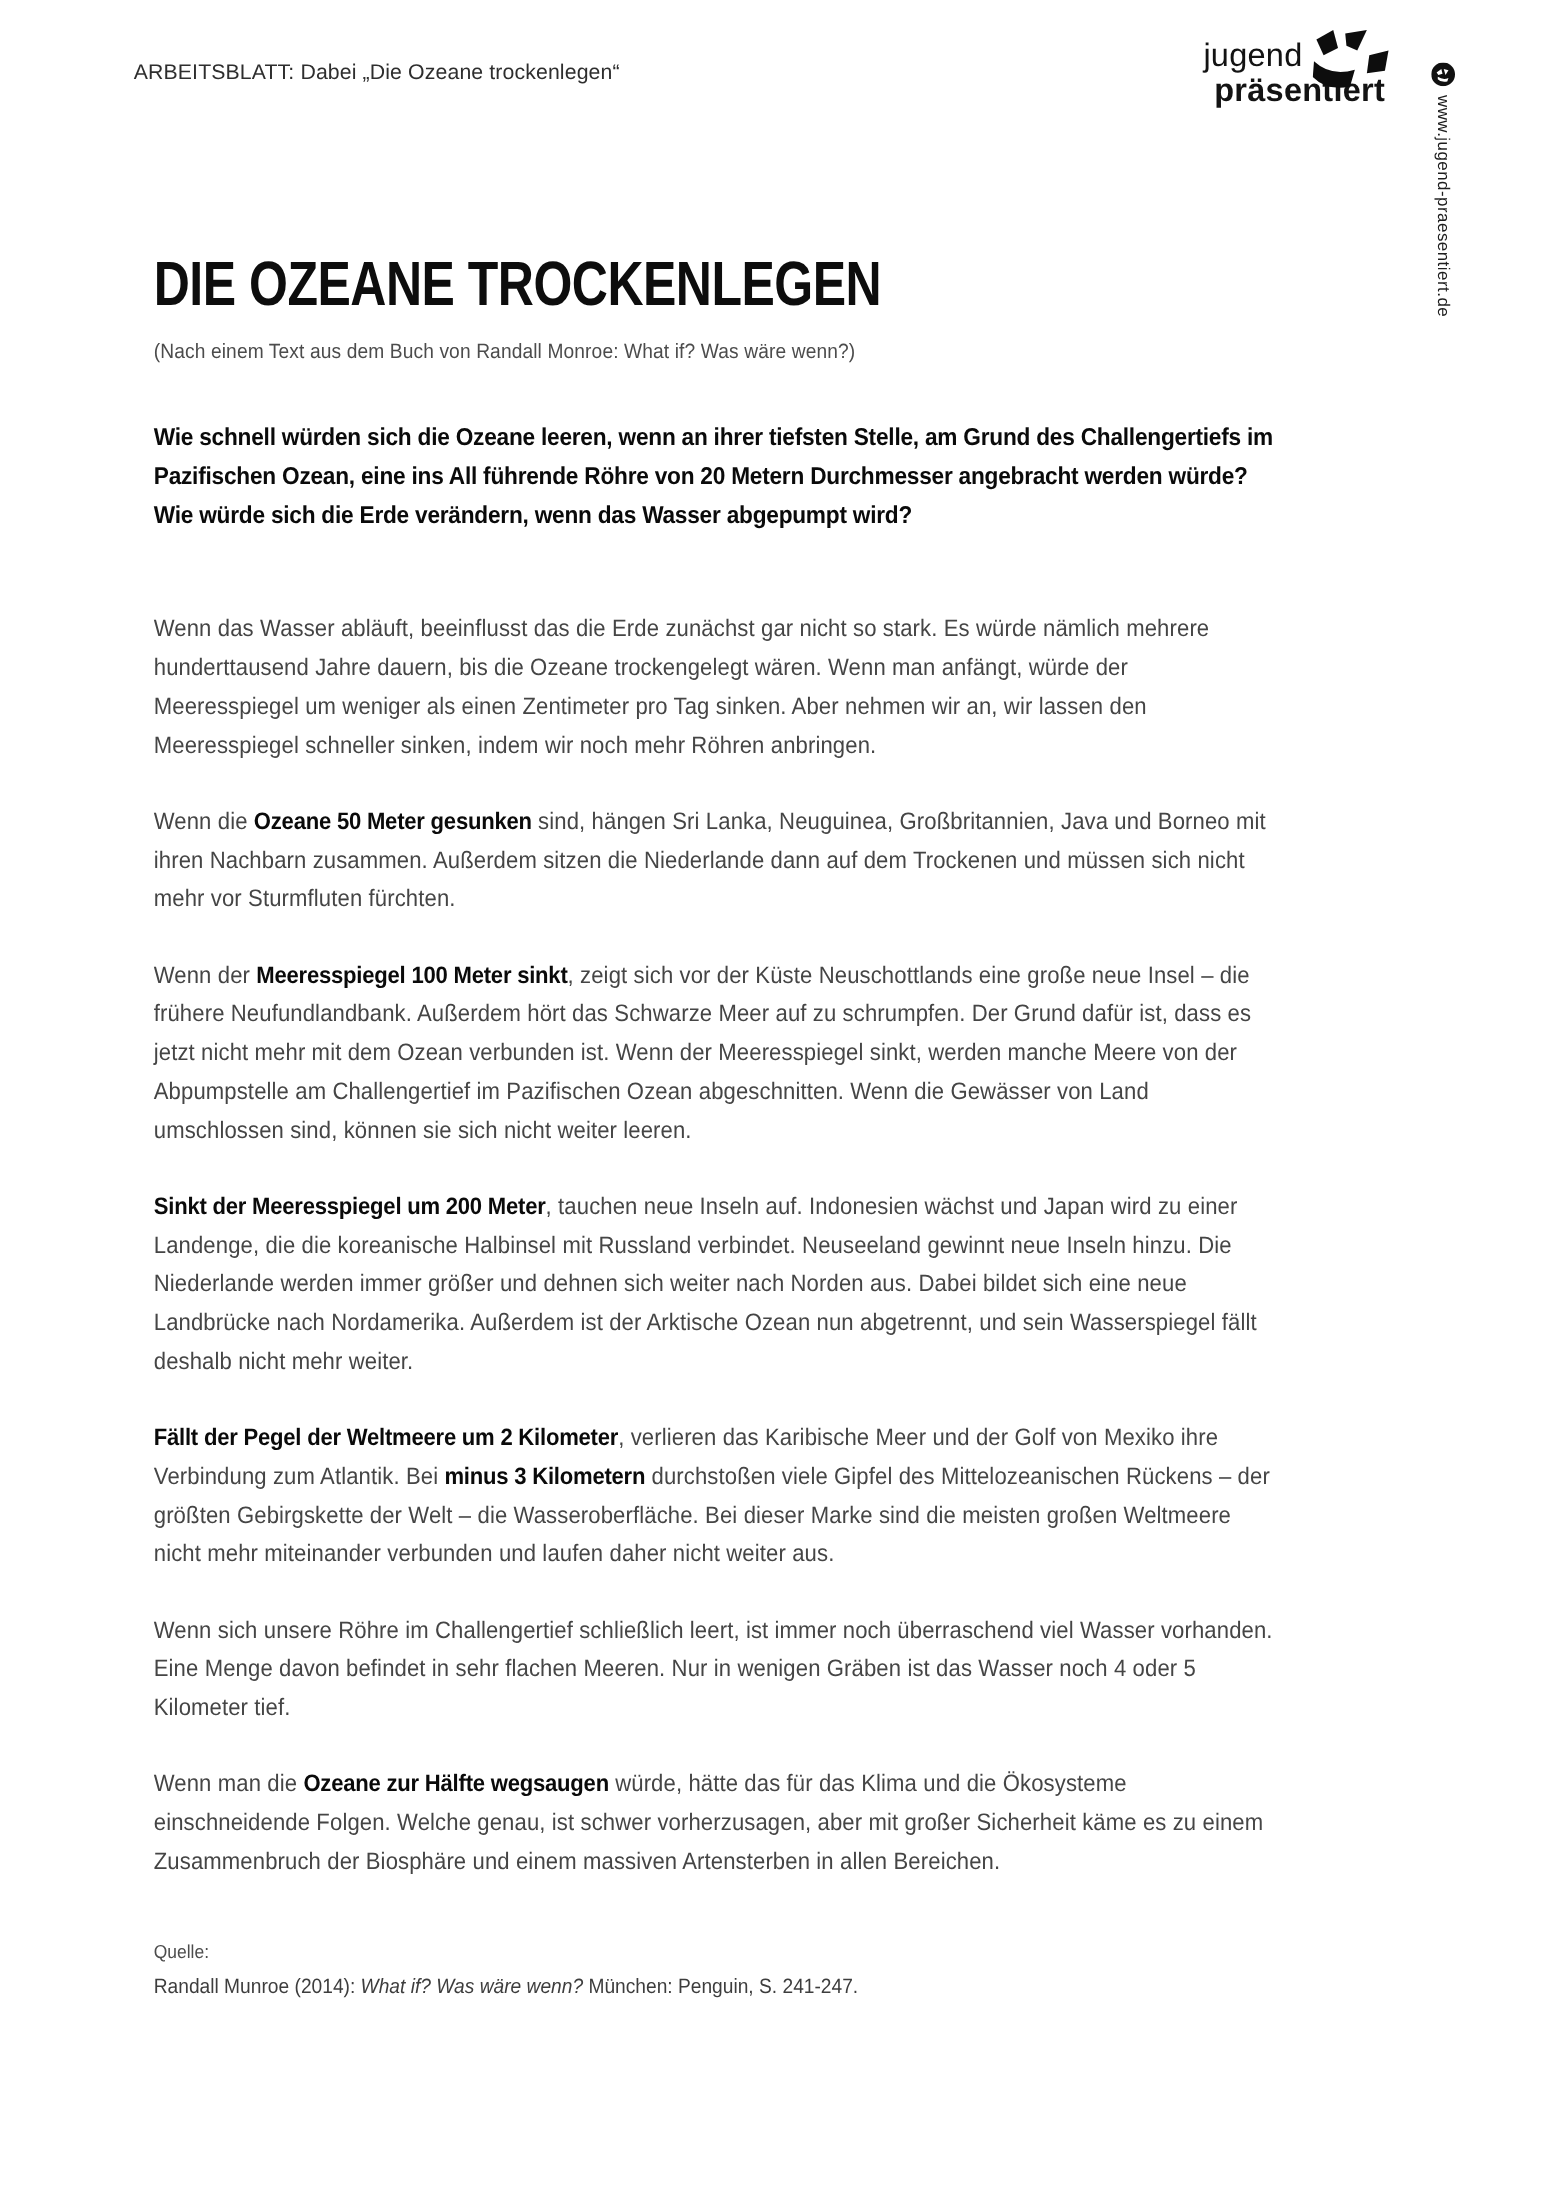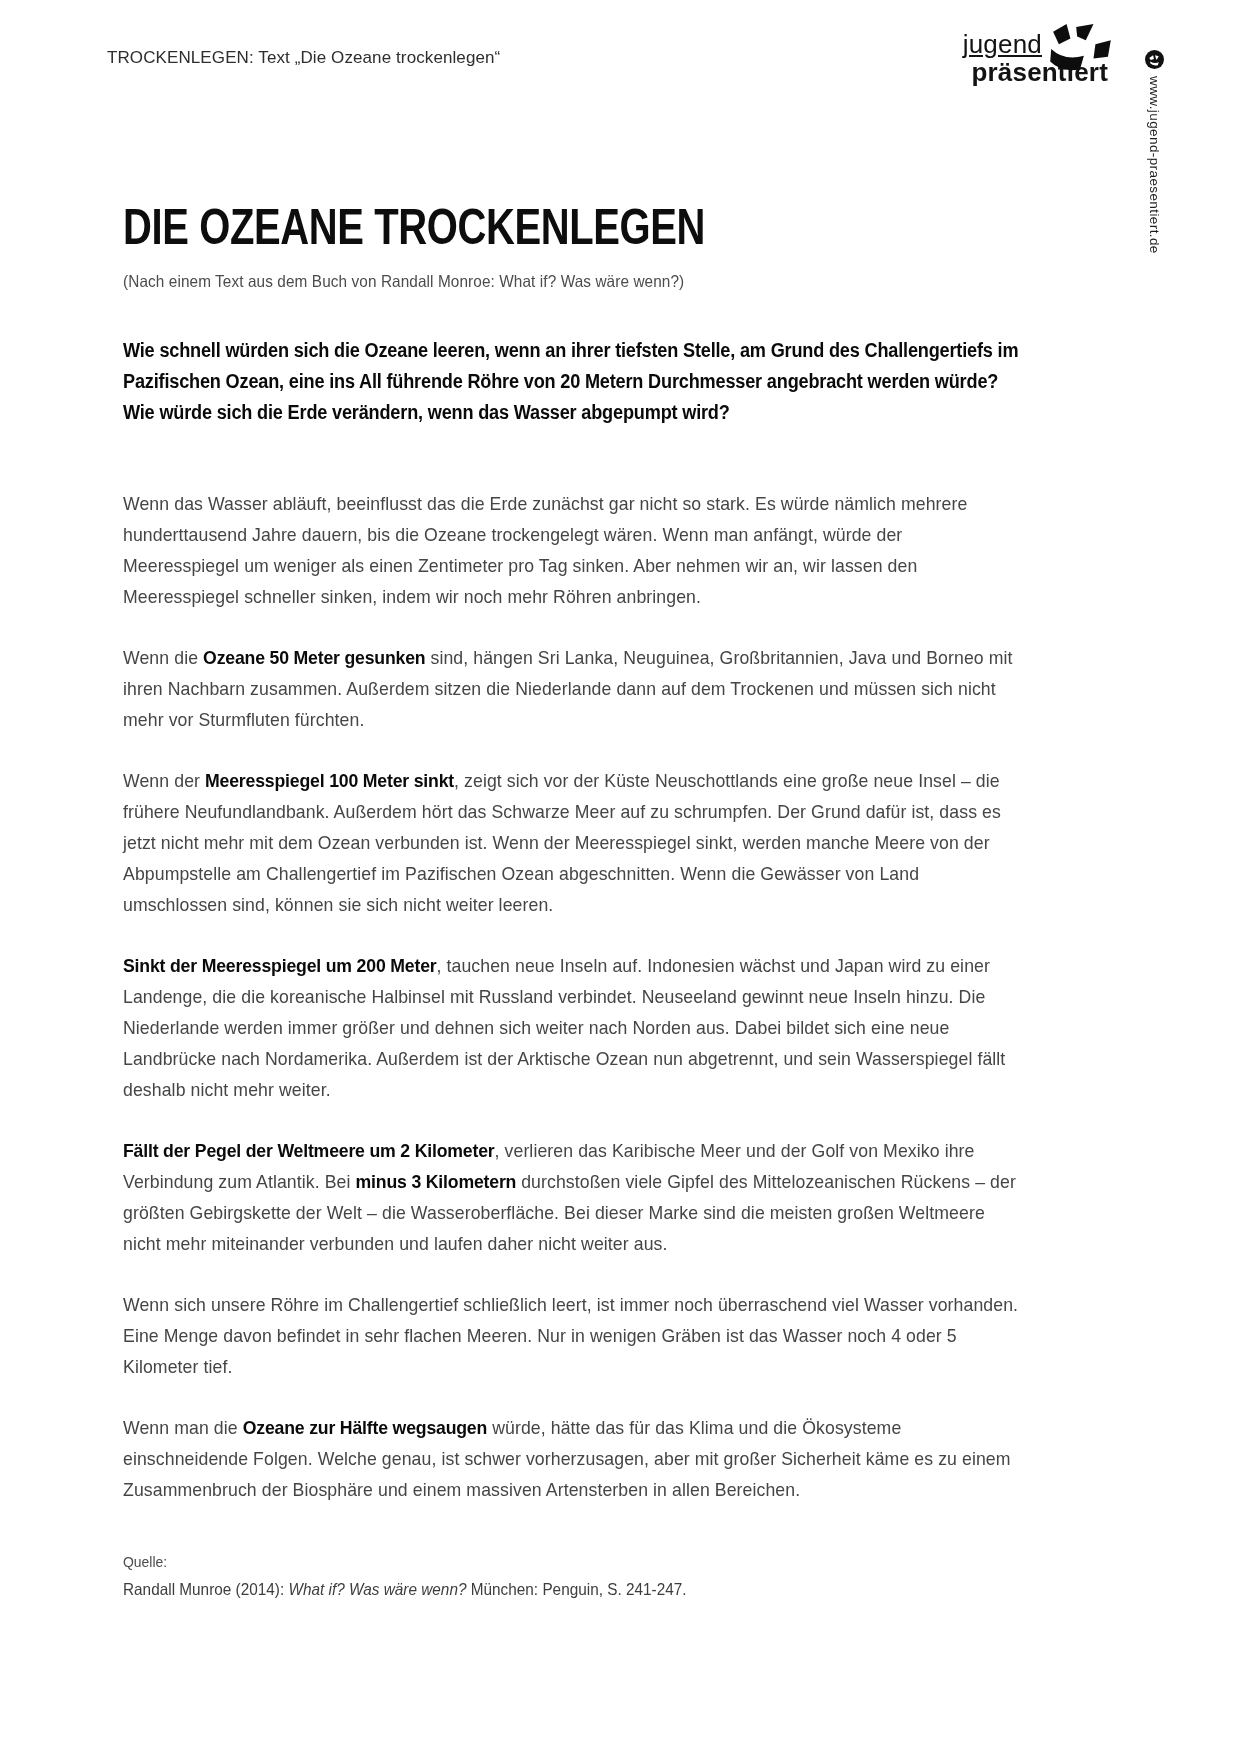--- a/index.html
+++ b/index.html
@@ -40,21 +40,20 @@
     height: 50px;
   }
   .logo .l1 {
     display: block;
     font-size: 26px;
     line-height: 28px;
     font-weight: 400;
     color: #131313;
     padding-right: 66px;
     letter-spacing: 0.2px;
-    text-decoration: underline;
   }
   .logo .l2 {
     display: block;
     font-size: 26px;
     line-height: 28px;
     font-weight: 700;
     color: #131313;
     letter-spacing: 0.2px;
   }
 
@@ -137,21 +136,21 @@
     color: #3d3d3d;
   }
   .source .i { font-style: italic; }
 </style>
 </head>
 <body>
 
 <div class="page">
 
   <div class="header-left">
-    <div>TROCKENLEGEN: Text „Die Ozeane trockenlegen“</div>
+    <div>ARBEITSBLATT: Dabei „Die Ozeane trockenlegen“</div>
   </div>
 
   <div class="logo">
     <span class="mark">
       <svg viewBox="0 0 64 52" width="62" height="50" xmlns="http://www.w3.org/2000/svg">
         <path d="M3 8 L17 0 L21 15 L9 21 Z" fill="#0d0d0d"></path>
         <path d="M27 3 L45 0 L37 17 L28 13 Z" fill="#0d0d0d"></path>
         <path d="M1 26 Q15 39 35 33 L31 47 Q12 51 0 39 Z" fill="#0d0d0d"></path>
         <path d="M47 21 L63 17 L60 34 L45 36 Z" fill="#0d0d0d"></path>
       </svg>

